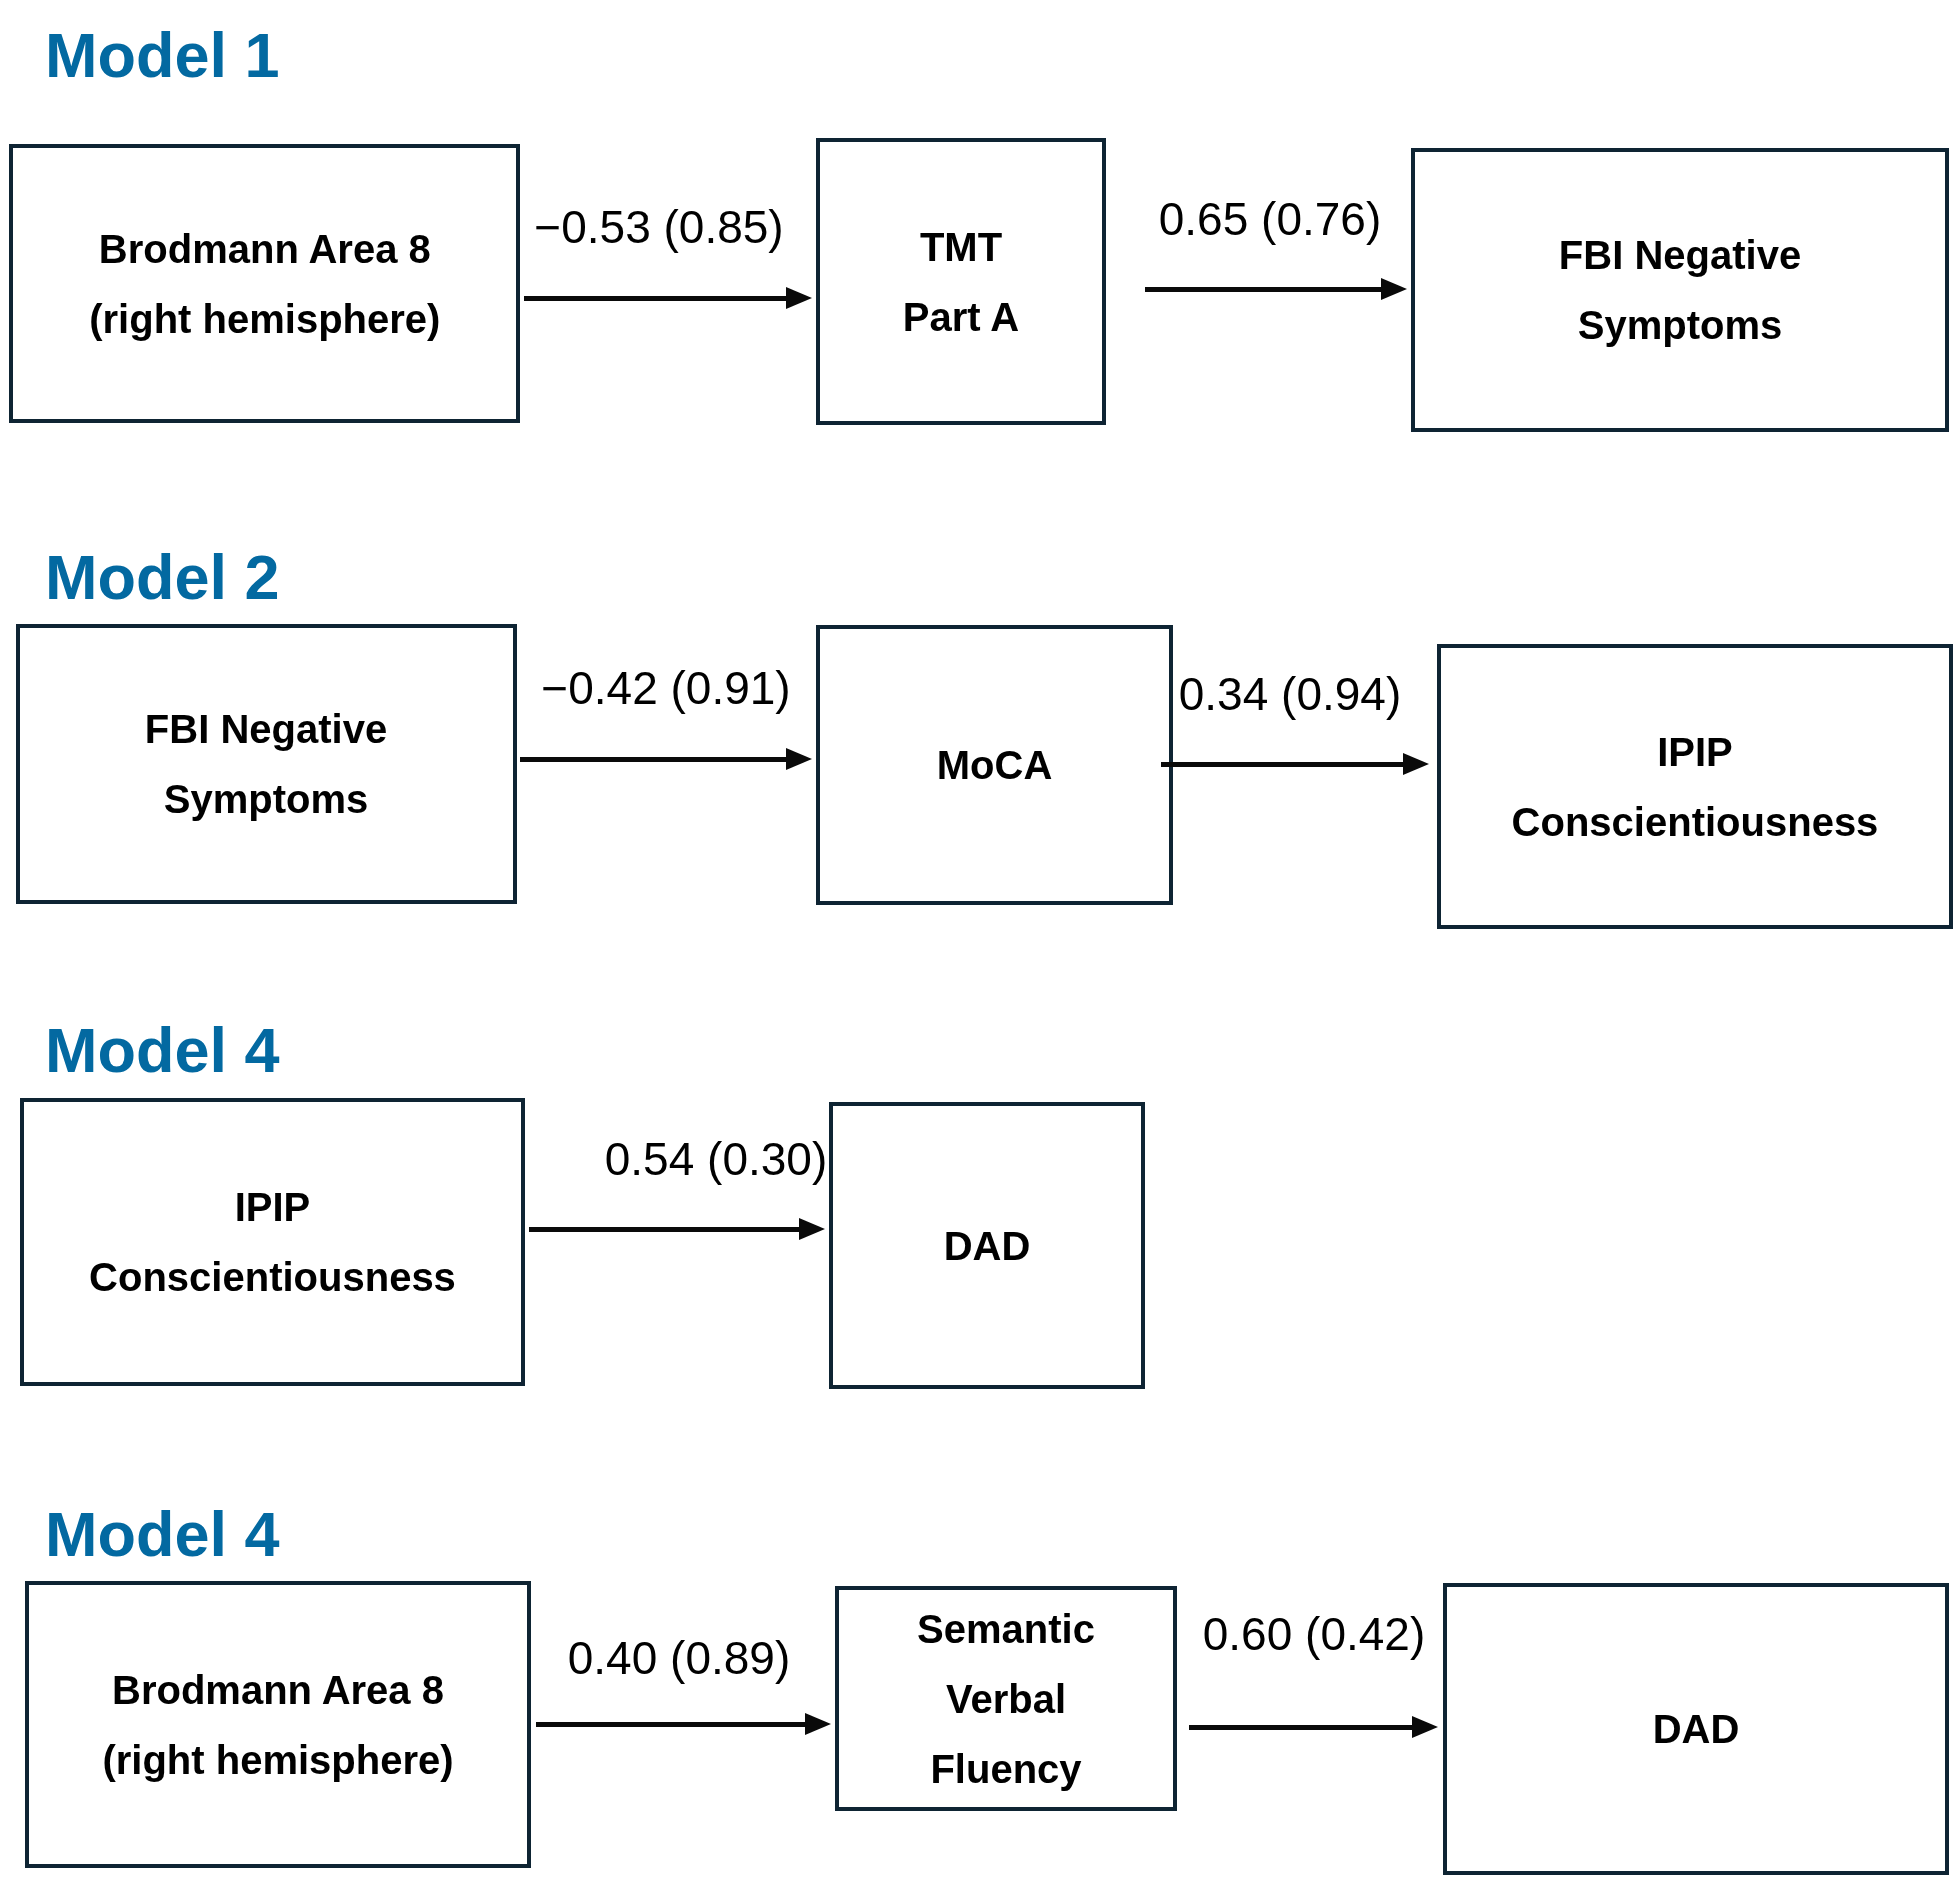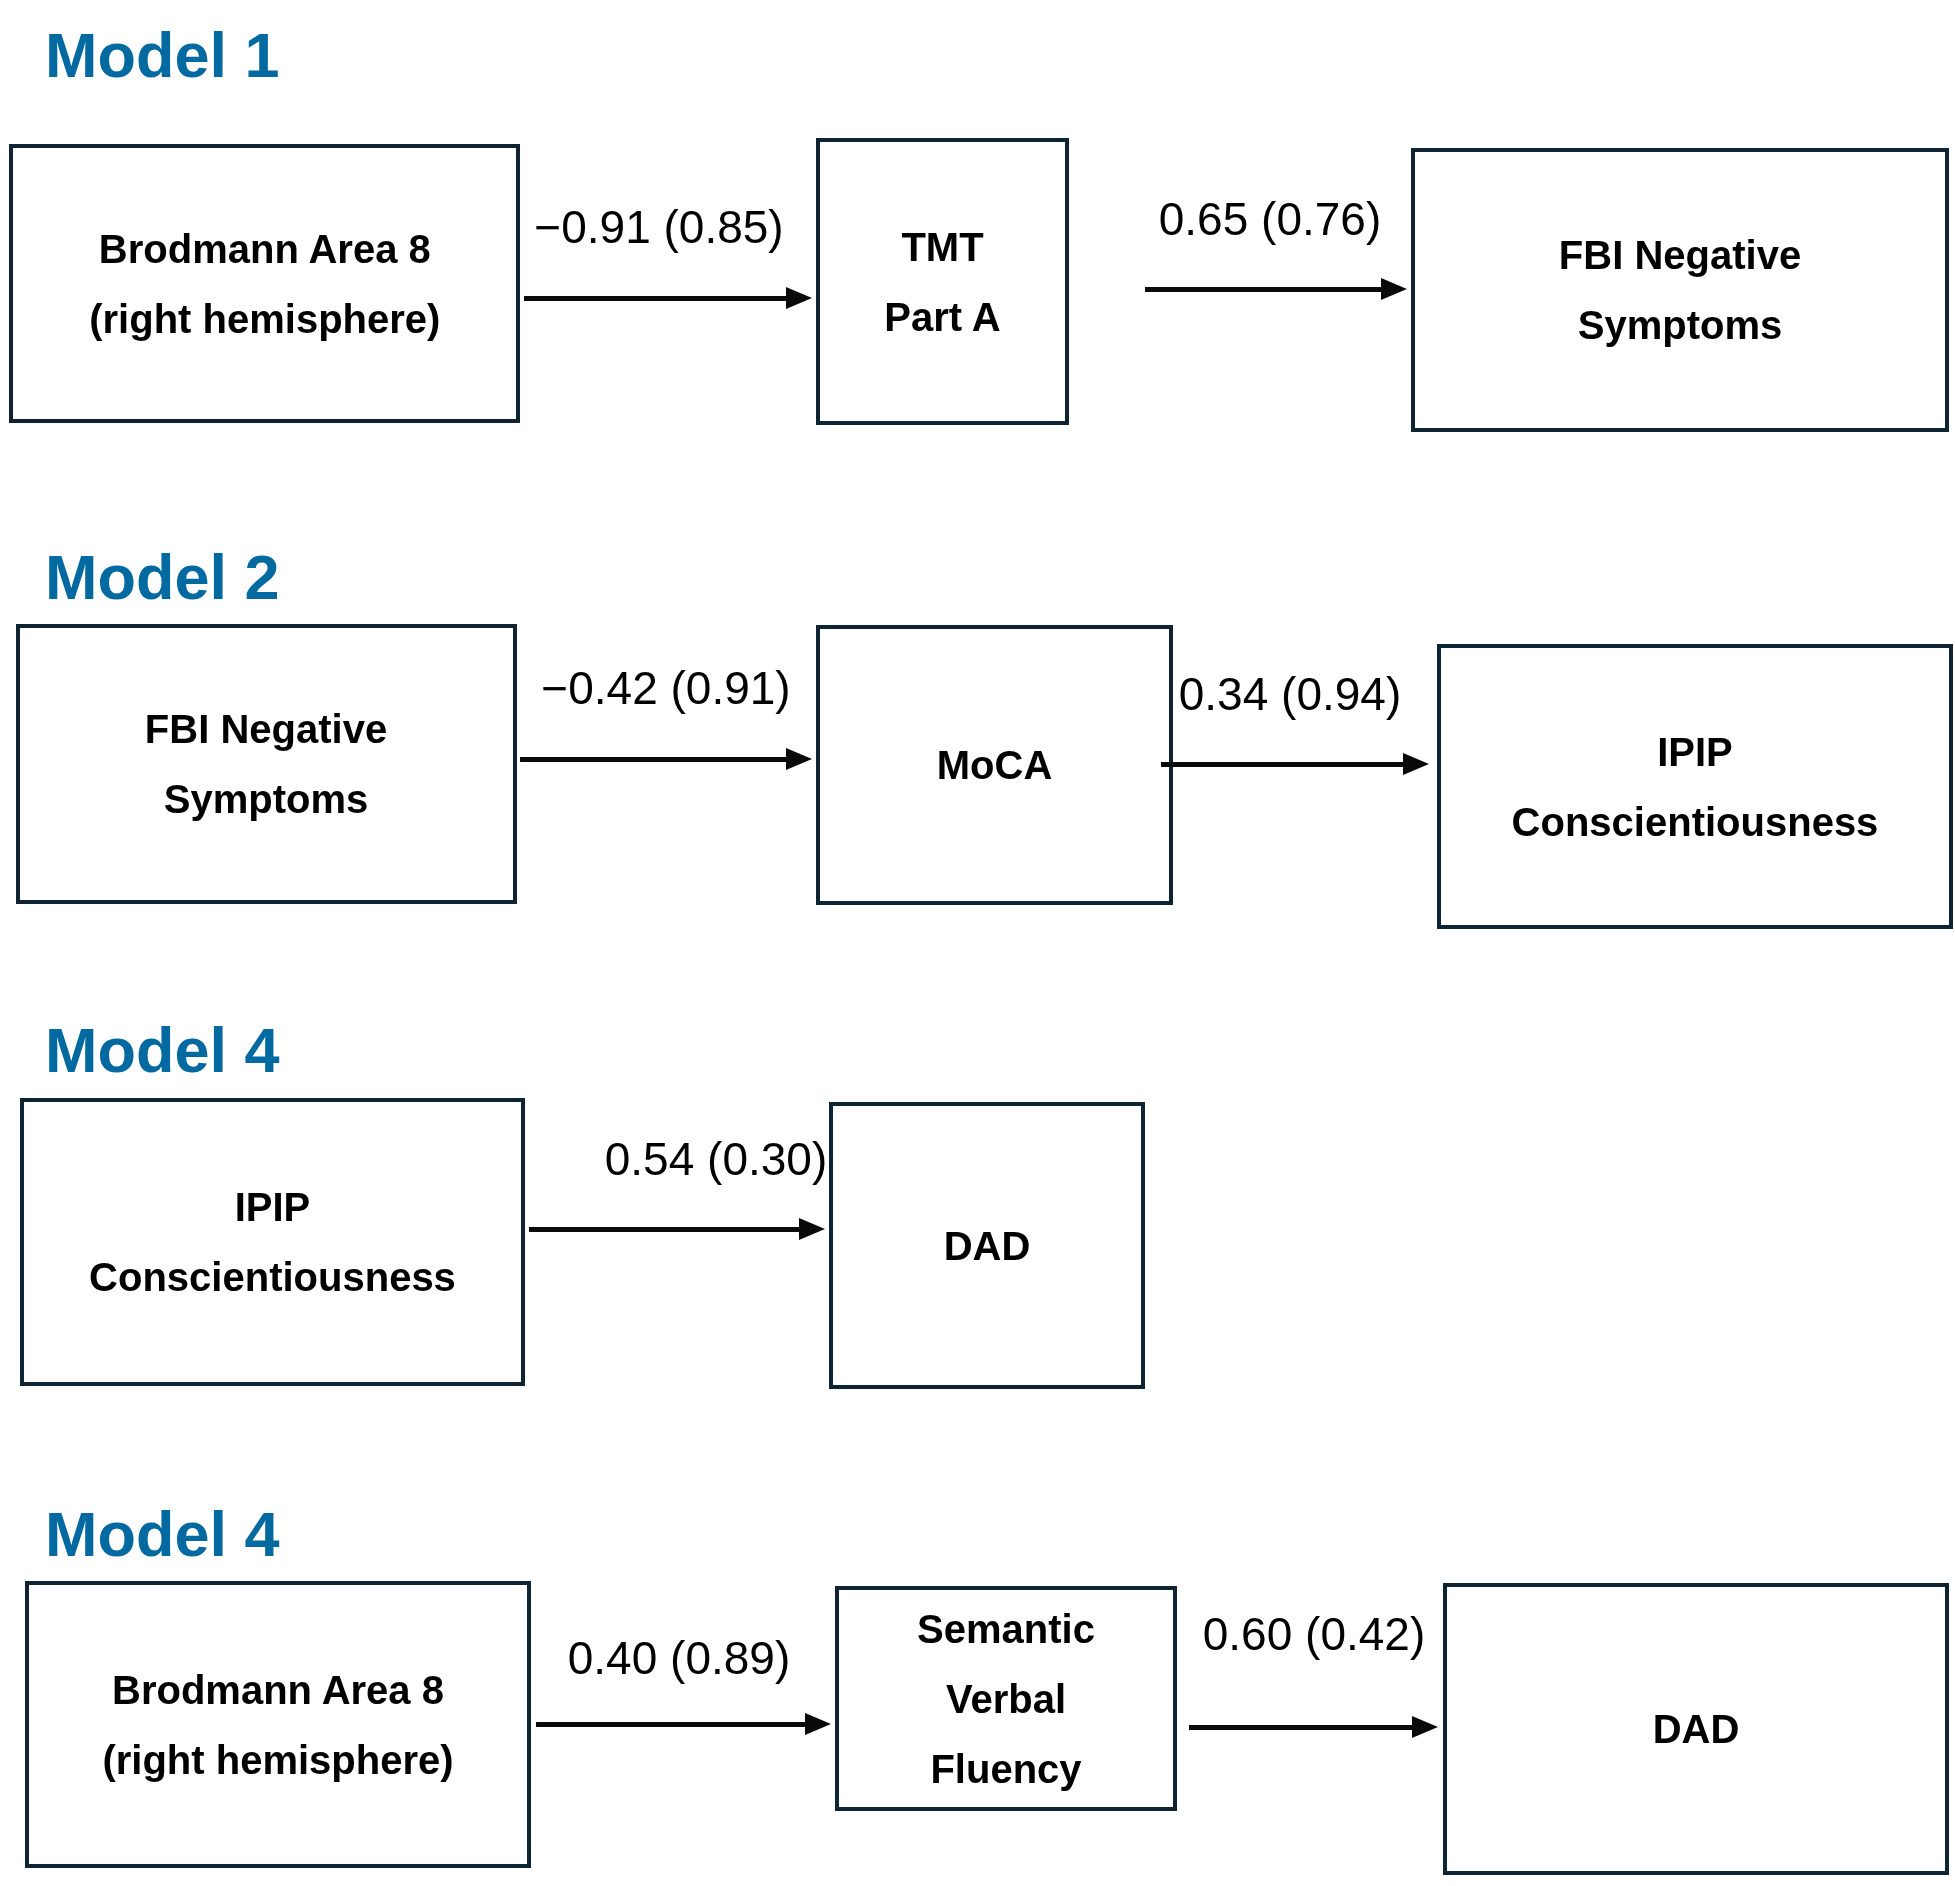--- a/index.html
+++ b/index.html
@@ -69,27 +69,27 @@
 <div class="canvas">
 
   <section>
     <h2 class="model-title" style="left:36px; top:6.2px">Model 1</h2>
 
     <div class="node" style="left:9.3px; top:144px; width:511px; height:279px">
       <span class="line">Brodmann Area 8</span>
       <span class="line">(right hemisphere)</span>
     </div>
 
-    <div class="path-label" style="left:659px; top:202px">−0.91 (0.85)</div>
+    <div class="path-label" style="left:659px; top:202px">−0.53 (0.85)</div>
     <div class="arrow" style="left:524px; top:287px; width:288px">
       <span class="arrow-shaft"></span>
       <span class="arrow-head"></span>
     </div>
 
-    <div class="node" style="left:816px; top:138px; width:253px; height:287px">
+    <div class="node" style="left:816px; top:138px; width:290px; height:287px">
       <span class="line">TMT</span>
       <span class="line">Part A</span>
     </div>
 
     <div class="path-label" style="left:1270px; top:194px">0.65 (0.76)</div>
     <div class="arrow" style="left:1145px; top:278px; width:262px">
       <span class="arrow-shaft"></span>
       <span class="arrow-head"></span>
     </div>
 

